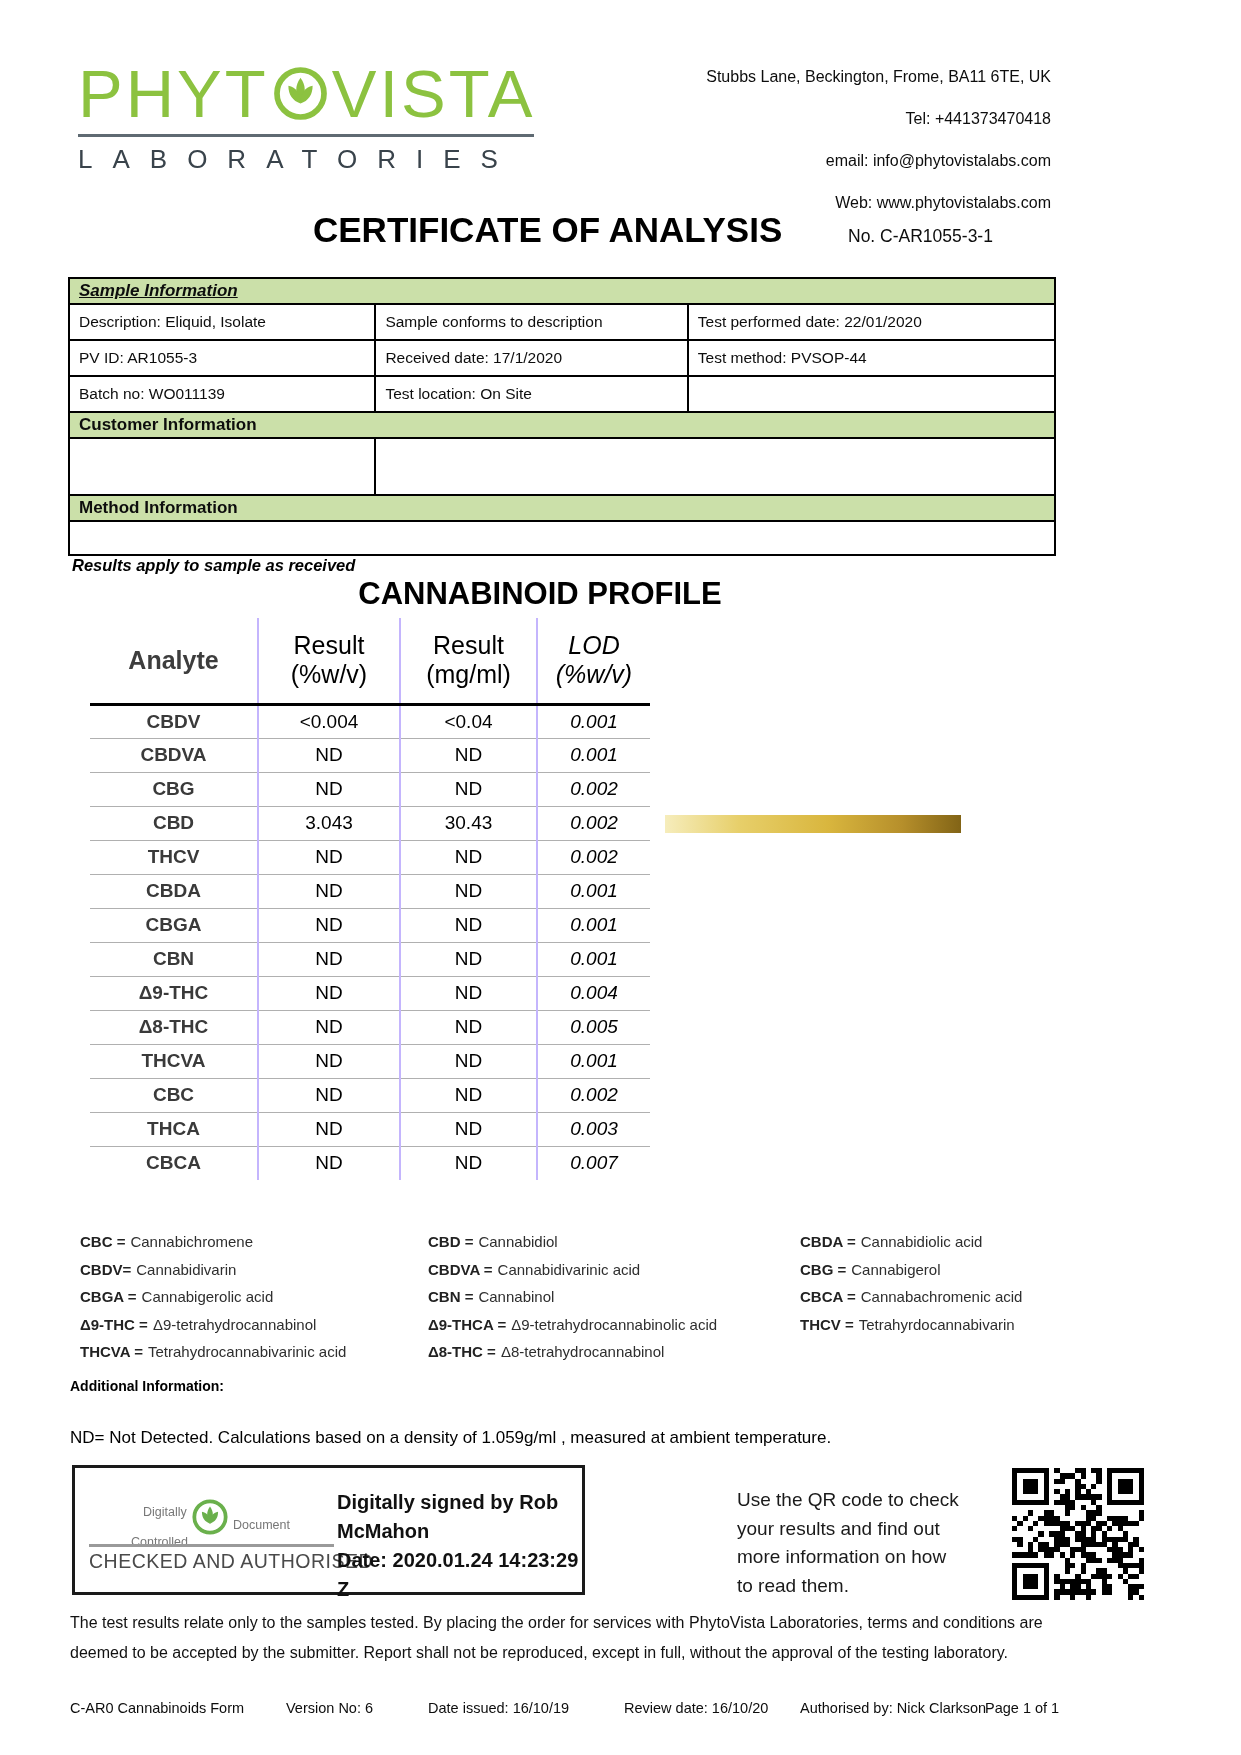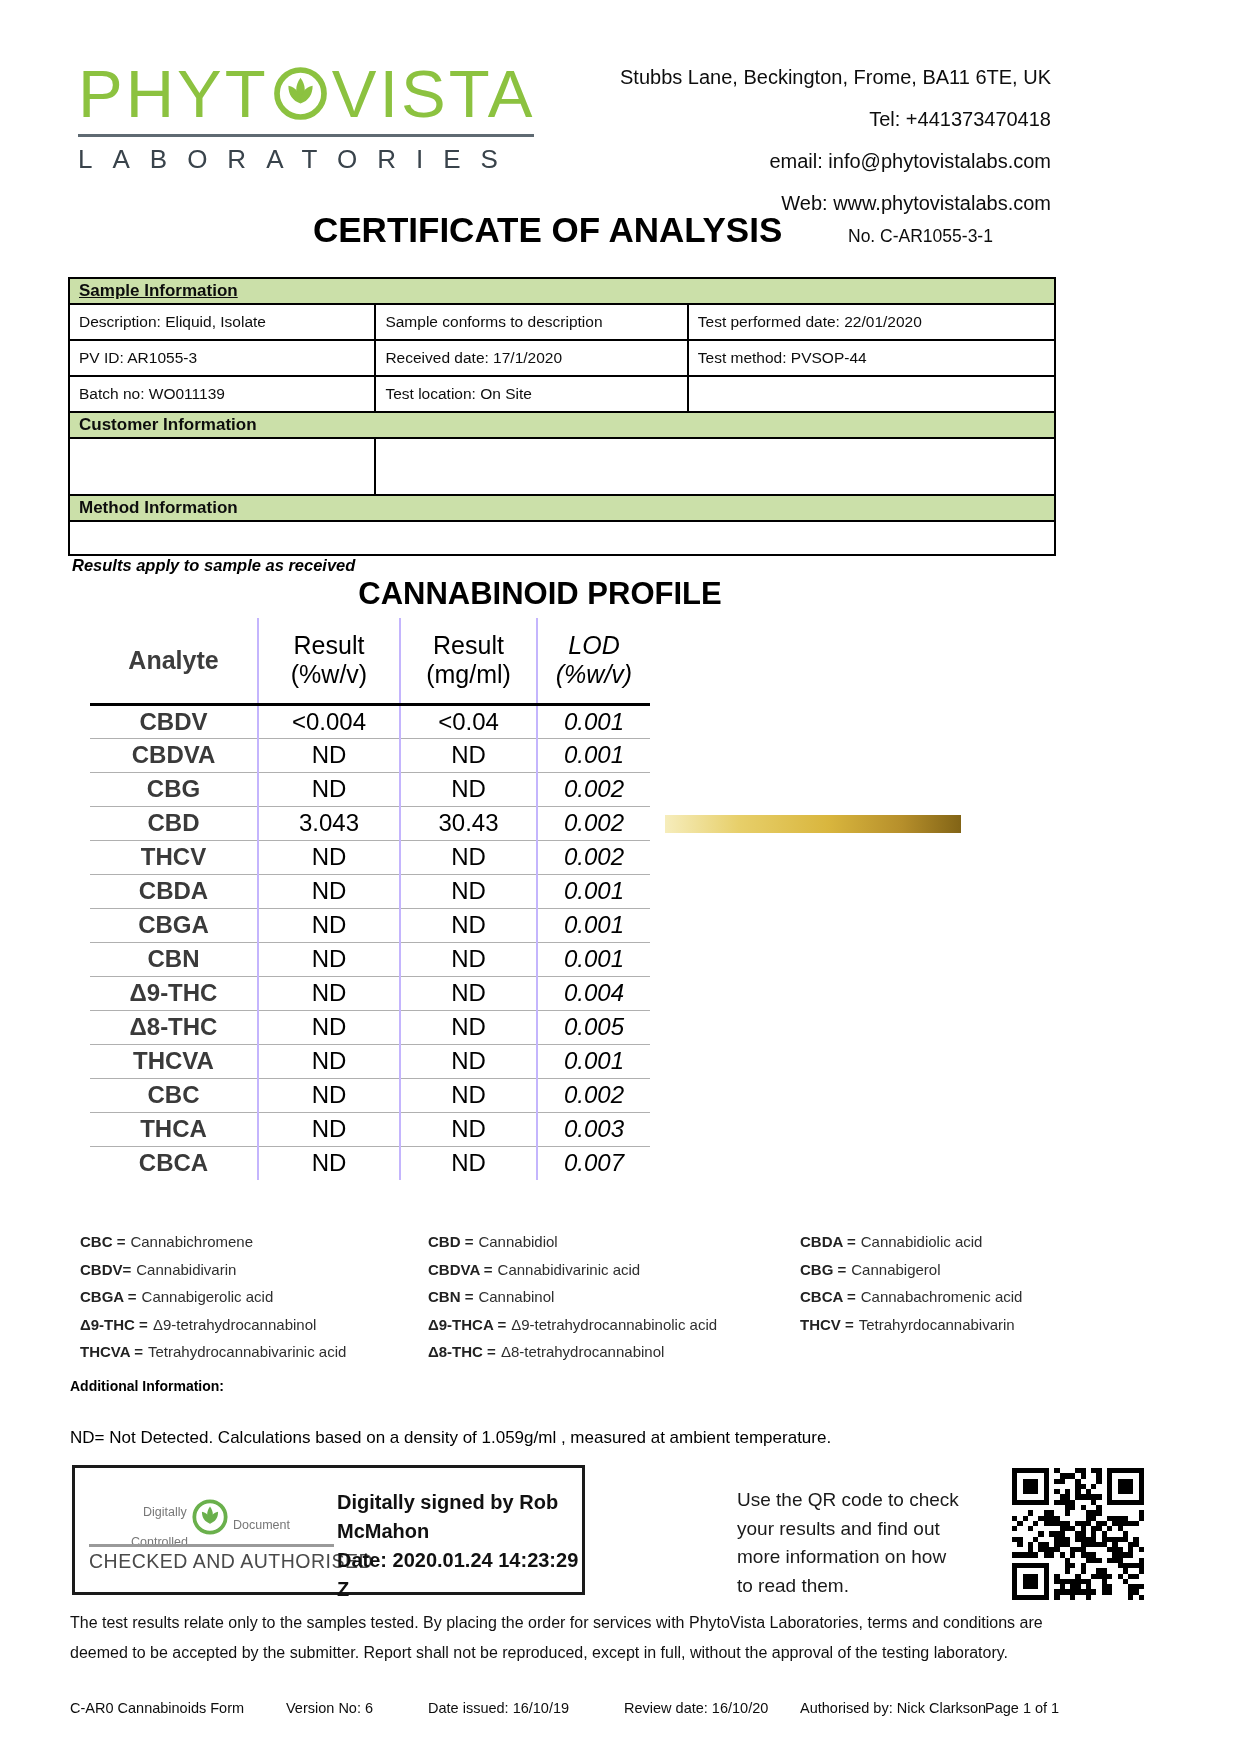--- a/index.html
+++ b/index.html
@@ -8,45 +8,45 @@
     position:relative; width:1241px; height:1755px; background:#ffffff;
     font-family:"Liberation Sans", sans-serif; color:#000; overflow:hidden;
   }
 
   
   .logo { position:absolute; left:78px; top:60px; width:456px; }
   .logo-main { display:flex; align-items:center; color:#8cc240; font-size:67px; font-weight:400; letter-spacing:3px; line-height:1; }
   .logo-o { width:57px; height:57px; margin:0 3px; flex:0 0 auto; }
   .logo-rule { height:3px; background:#5f6a72; margin-top:7px; }
   .logo-sub { color:#39434b; font-size:26px; letter-spacing:20px; margin-top:7px; white-space:nowrap; }
-  .contact { position:absolute; right:190px; top:56px; text-align:right; font-size:20px; line-height:42px; color:#0d0d0d; }
+  .contact { position:absolute; right:190px; top:56px; text-align:right; font-size:16px; line-height:42px; color:#0d0d0d; }
 
   
   .main-title { position:absolute; left:313px; top:210px; font-size:35px; font-weight:700; letter-spacing:0px; color:#000; }
   .cert-no { position:absolute; left:848px; top:226px; font-size:17.5px; color:#0d0d0d; }
 
   
   .info-table { position:absolute; left:68px; top:277px; width:988px; border-collapse:collapse; }
   .info-table td { border:2px solid #000; font-size:15.5px; padding:4px 9px; vertical-align:middle; color:#0d0d0d; }
   .info-table td.sec { background:#cbe0a9; font-weight:700; font-size:17px; padding:2px 9px; height:25px; }
-  .sec-u { text-decoration:underline; }
+  .sec-u { text-decoration:underline;font-style:italic; }
   .info-row td { height:36px; }
   .cust-empty td { height:57px; }
   .meth-empty td { height:34px; }
 
   
   .results-note { position:absolute; left:72px; top:556px; font-size:16.5px; font-weight:700; font-style:italic; }
   .profile-title { position:absolute; left:0; top:576px; width:1080px; text-align:center; font-size:31px; font-weight:700; }
   .pt { position:absolute; left:90px; top:618px; width:560px; border-collapse:collapse; table-layout:fixed; }
   .pt td { text-align:center; vertical-align:middle; padding:0; }
   .pt tr > td + td { border-left:2px solid #c4b5fd; }
   .pt thead td { height:86px; border-bottom:3px solid #000; font-size:25px; color:#000; }
   .pt thead td.an-h { font-weight:700; color:#3d3d3d; }
   .pt thead td.lod-h { font-style:italic; }
-  .pt tbody td { height:34px; border-top:1.5px solid #b0b0b0; font-size:24px; }
+  .pt tbody td { height:34px; border-top:1.5px solid #b0b0b0; font-size:19px; }
   .pt tbody td.an { font-weight:700; color:#3a3a3a; }
   .pt tbody td.lod { font-style:italic; }
   .gold-bar { position:absolute; left:665px; top:815px; width:296px; height:18px;
     background:linear-gradient(90deg,#f6edbc 0%,#e7cf6a 25%,#d9b63e 55%,#b68f2b 80%,#826416 100%); }
 
   
   .legend { position:absolute; left:80px; top:1228px; width:1090px; display:grid; grid-template-columns:348px 372px auto; }
   .lg-line { font-size:15px; line-height:27.5px; color:#2e2e2e; white-space:nowrap; }
   .lg-line b { color:#222; margin-right:5px; }
 

